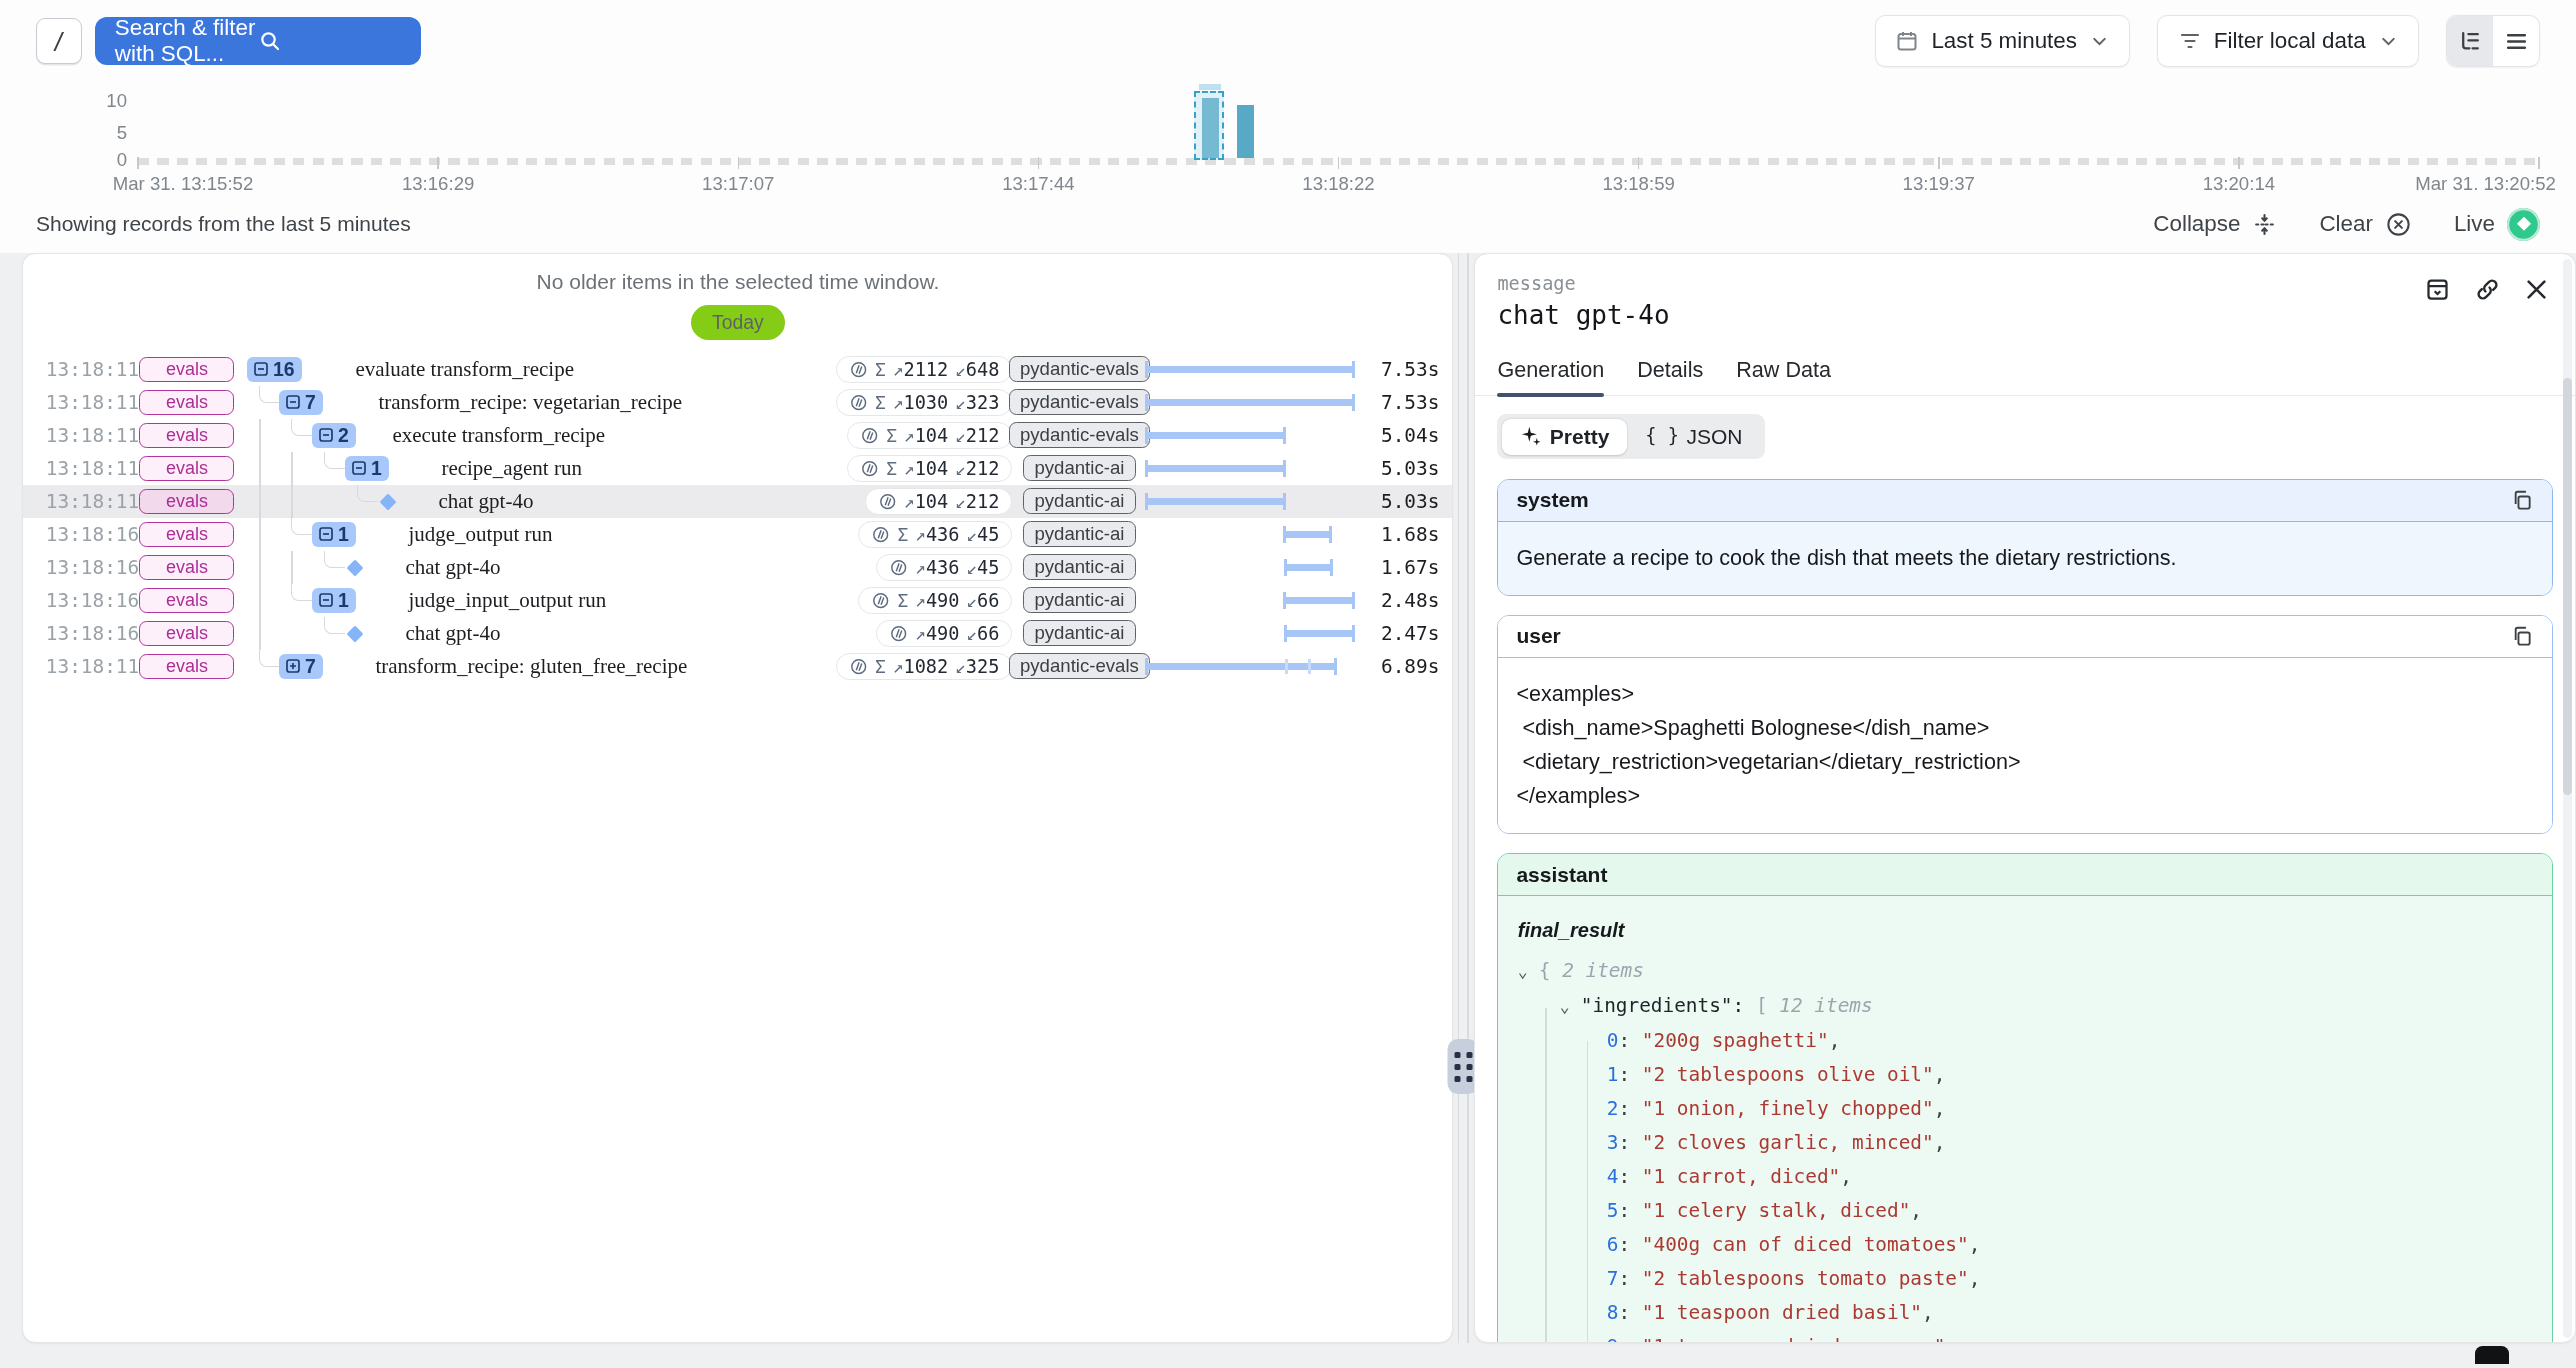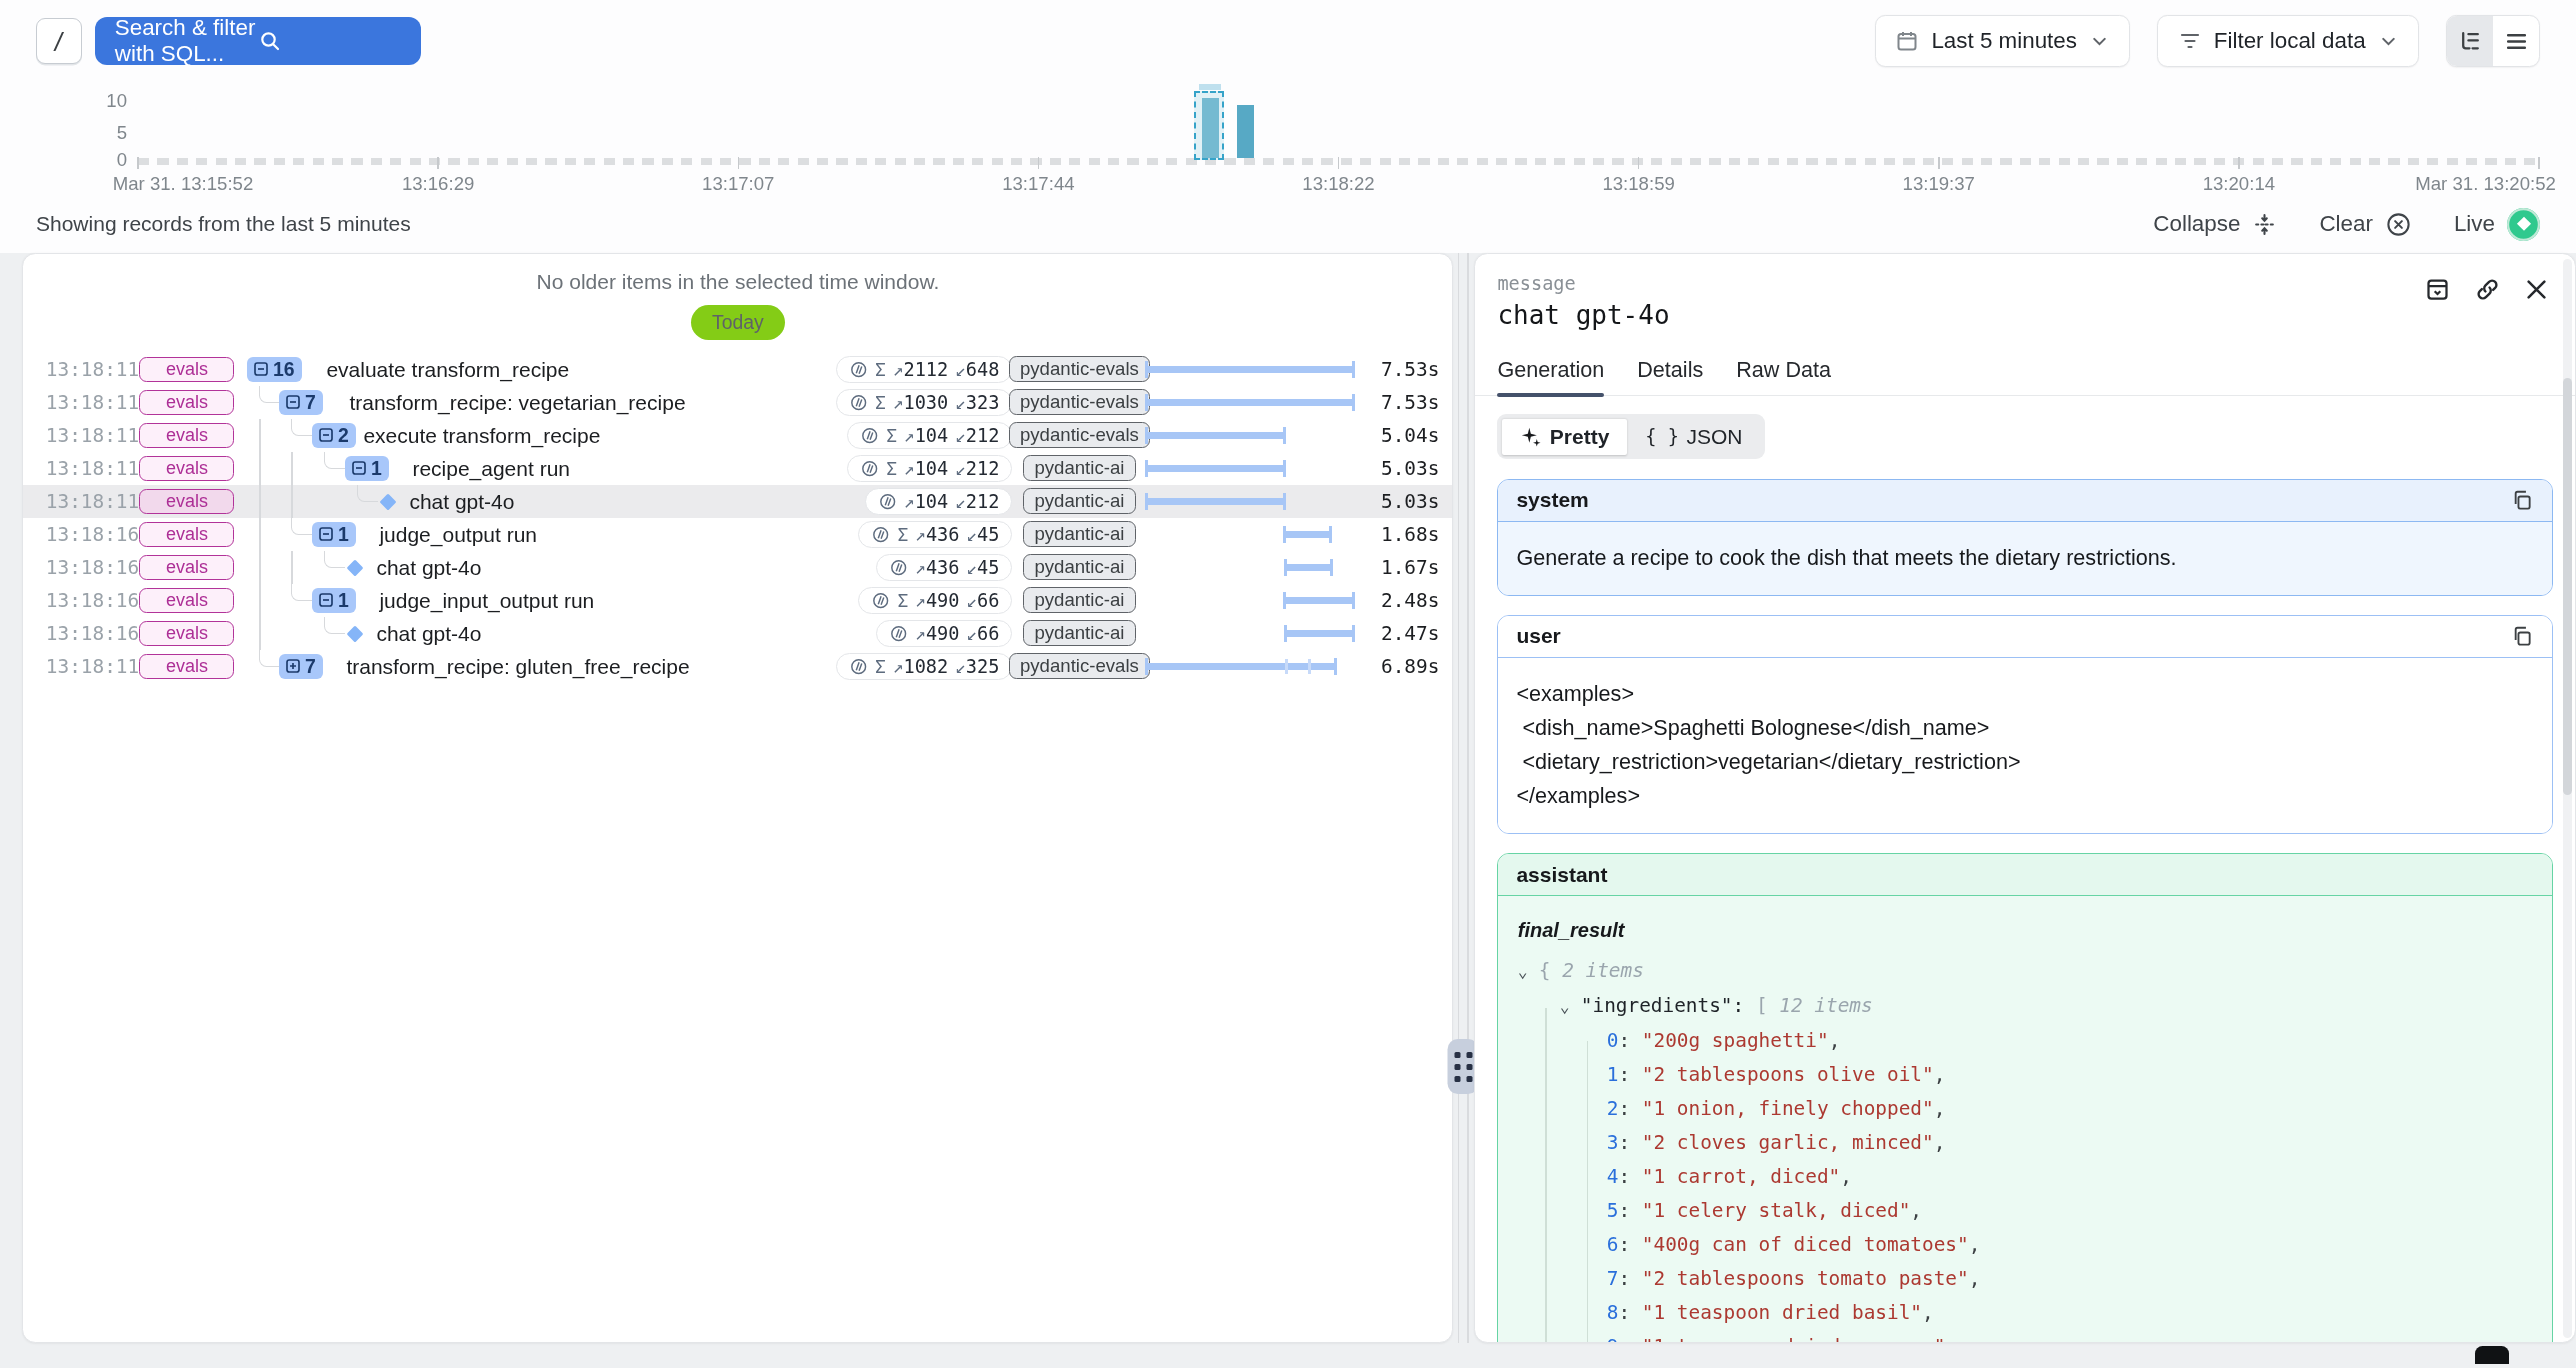--- a/index.html
+++ b/index.html
@@ -74,21 +74,21 @@
   .row.selected .badge-evals { background:#f2d9ec; }
   .guide { position:absolute; top:0; bottom:0; width:1.5px; background:#d7d9dc; }
   .elbow { position:absolute; top:0; height:17px; border-left:1.5px solid #d7d9dc;
     border-bottom:1.5px solid #d7d9dc; border-bottom-left-radius:7.5px; }
   .xbadge { position:absolute; top:3.7px; height:25px; display:inline-flex; align-items:center; gap:3px;
     background:#a8c7fa; border-radius:6px; padding:0 7.5px 0 4.5px; color:#1b3a6b;
     font-size:19.4px; font-weight:700; cursor:pointer; }
   .leaf-diamond { position:absolute; top:11.2px; width:12px; height:12px; background:#85b5f8;
     transform:rotate(45deg); border-radius:1.5px; }
   .span-name { position:absolute; top:0; line-height:33px; font-size:21px; color:#1c1e21;
-    font-family:Liberation Sans, sans-serif; white-space:nowrap; }
+    font-family:Liberation Serif, serif; white-space:nowrap;margin-left:29px; }
   .tok-chip { position:absolute; top:3px; height:27px; display:inline-flex; align-items:center; gap:6.7px;
     background:#fff; border:1.5px solid #e4e6e9; border-radius:745px; padding:0 12px;
     font-size:18.6px; color:#242a33; font-family:"DejaVu Sans Mono", monospace; }
   .tok-chip .sym { color:#5d6b7e; font-size:18px; }
   .tag-chip { position:absolute; left:1000px; width:112px; top:3px; display:flex; justify-content:center; }
   .tag-chip b { font-weight:400; background:#e9ebee; border:1.5px solid #5f6368; border-radius:7.5px;
     padding:0.7px 10.4px; font-size:18.6px; color:#3c4043; white-space:nowrap; }
   .gantt { position:absolute; left:1123px; width:207px; top:0; height:33px; }
   .gbar { position:absolute; top:12.7px; height:7.5px; background:#a7c6f6; }
   .gcap { position:absolute; top:8.2px; width:3px; height:16.4px; background:#a7c6f6; }
@@ -101,22 +101,22 @@
   .kind { font-size:18.6px; color:#8a9096; font-family:"DejaVu Sans Mono", monospace; }
   .dtitle { margin-top:6px; font-size:26px; color:#141619; font-family:"DejaVu Sans Mono", monospace; }
   .hdr-icons { position:absolute; right:25px; top:22.4px; display:flex; gap:22.4px; }
   .hdr-icons .ic { cursor:pointer; }
   .tabbar { display:flex; gap:33px; margin:27px -22.4px 0; padding:0 22.4px;
     border-bottom:1.5px solid #e7e9eb; }
   .tab { font-size:21.6px; color:#26292d; padding-bottom:12px; cursor:pointer; position:relative; }
   .tab.active::after { content:""; position:absolute; left:0; right:0; bottom:-1.5px; height:3.7px;
     background:#44516a; border-radius:2.2px; }
   .segmented { margin-top:18px; display:inline-flex; background:#ebecee; border-radius:9px; padding:4.5px; }
-  .segbtn { display:inline-flex; align-items:center; gap:7.5px; font-size:21px; color:#1f2328;
-    padding:6px 18px; border-radius:2px; cursor:pointer; }
+  .segbtn { display:inline-flex; gap:7.5px; font-size:21px; color:#1f2328;
+    padding:6px 18px; border-radius:9px; cursor:pointer; }
   .segbtn.active { background:#fff; font-weight:700; box-shadow:0 0.7px 2.2px rgba(0,0,0,.18); }
   .braces { font-family:"DejaVu Sans Mono", monospace; font-size:18.6px; }
 
   .msgbox { border-radius:12px; margin-top:19.4px; overflow:hidden; }
   .msgbox .mhead { height:42px; display:flex; align-items:center; padding:0 18px;
     font-size:21px; font-weight:700; color:#17191c; }
   .msgbox .mhead .cp { margin-left:auto; cursor:pointer; }
   .msgbox .mbody { padding:19.4px 18px; font-size:21.6px; line-height:34px; color:#17191c; }
   .box-system { border:1.5px solid #8cb8f2; }
   .box-system .mhead { background:#e8f1fd; border-bottom:1.5px solid #8cb8f2; }

